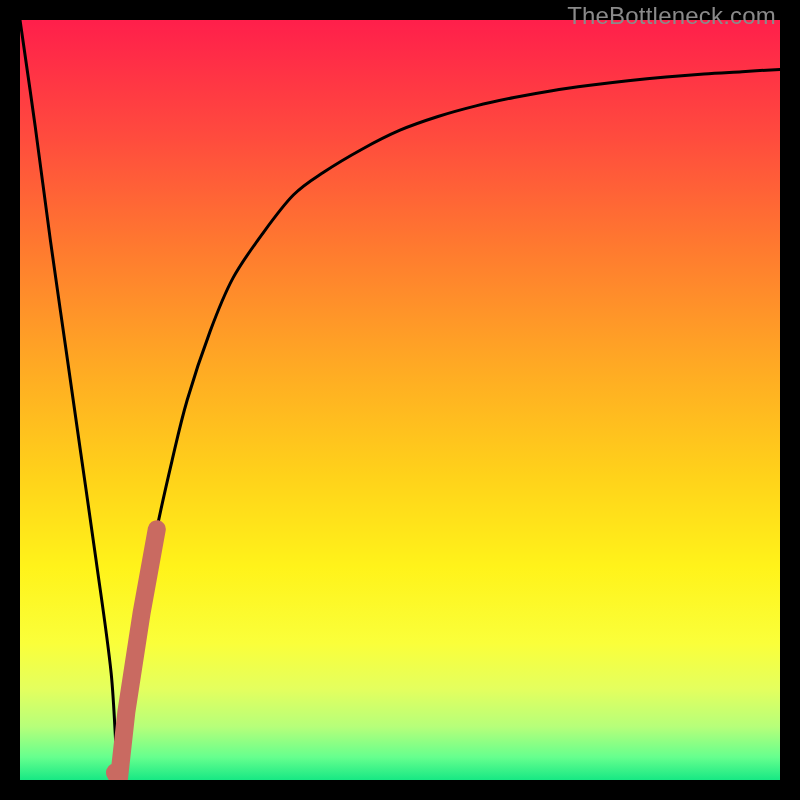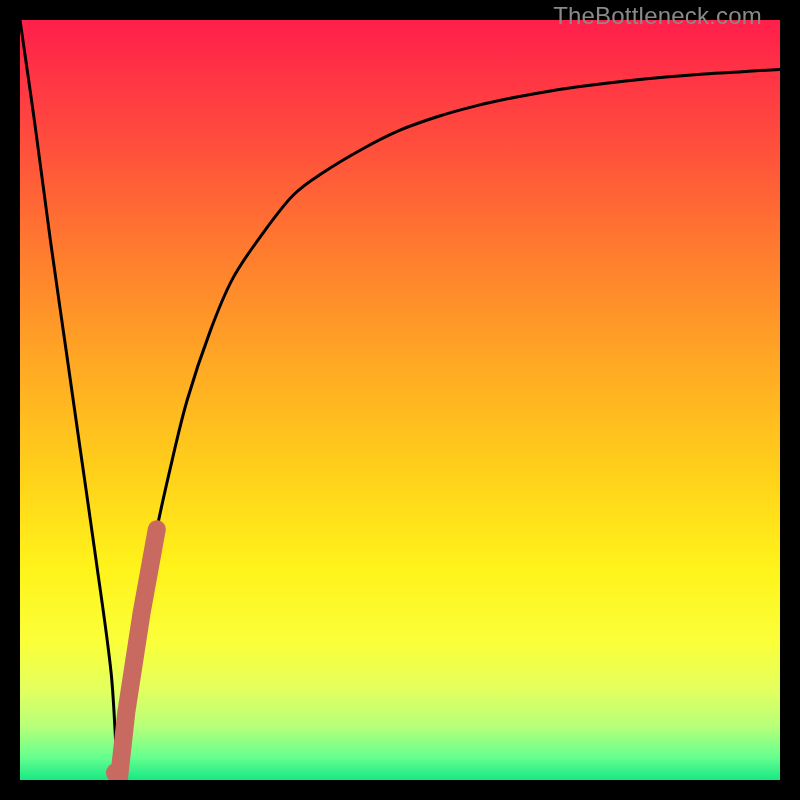--- a/index.html
+++ b/index.html
@@ -29,21 +29,21 @@
   .gradient {
     position: absolute;
     left: 0;
     top: 0;
     width: 760px;
     height: 760px;
   }
   .watermark {
     position: absolute;
     top: 2px;
-    right: 38px;
+    right: 24px;
     font-family: Arial, Helvetica, sans-serif;
     font-size: 24px;
     font-weight: 500;
     color: #8a8a8a;
     letter-spacing: 0.2px;
     margin-left: 12px;
   }
   svg.curves {
     position: absolute;
     left: 0;

